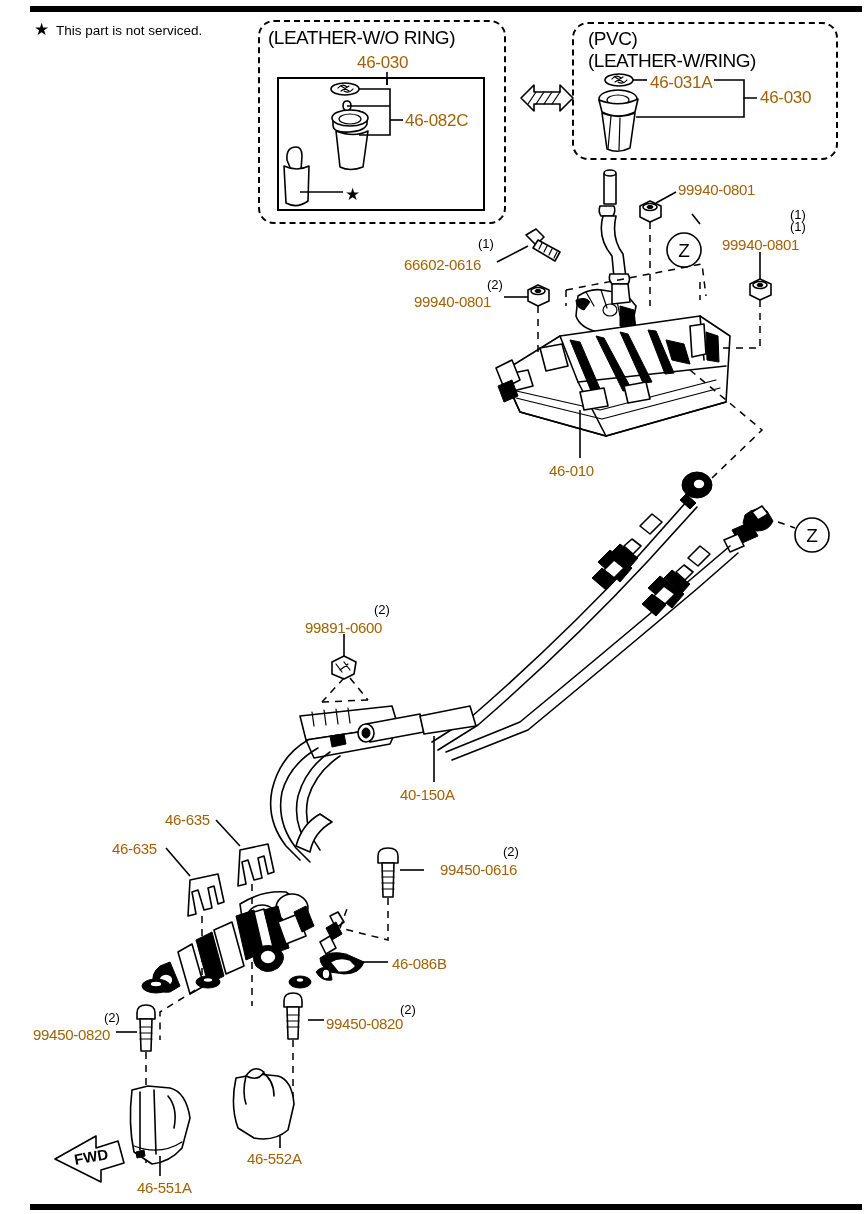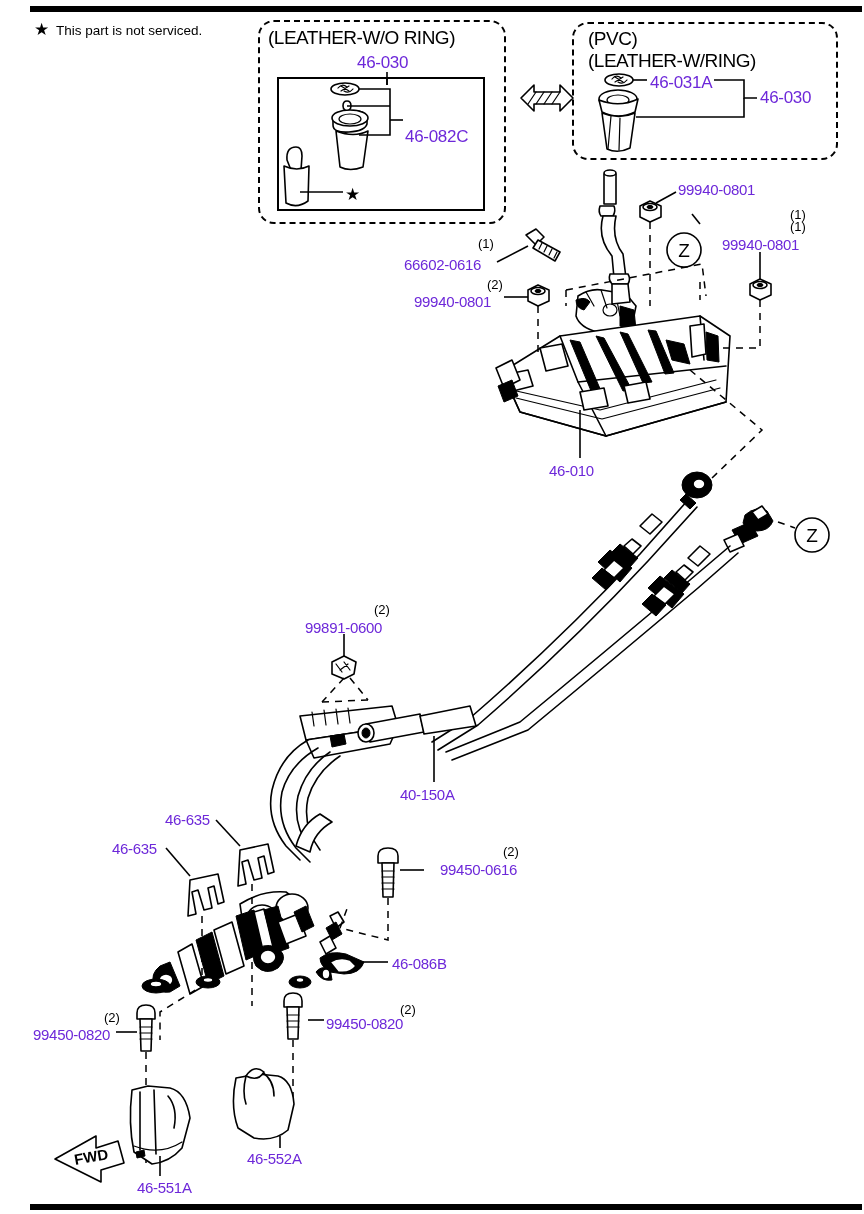--- a/index.html
+++ b/index.html
@@ -12,21 +12,21 @@
     position:relative;
     width:864px;
     height:1214px;
     background:#ffffff;
     overflow:hidden;
   }
   .lbl{
     position:absolute;
     font-family:"Liberation Sans", sans-serif;
     font-size:15px;
-    color:#6d28d9;
+    color:#a16207;
     white-space:nowrap;
     letter-spacing:-0.3px;
     line-height:1;
   }
   .lbl.big{font-size:17px;}
   .qty{
     position:absolute;
     font-family:"Liberation Sans", sans-serif;
     font-size:13px;
     color:#000;
@@ -100,21 +100,21 @@
   <div class="rule" style="left:30px;top:6px;width:832px;"></div>
   <div class="rule" style="left:30px;top:1204px;width:832px;"></div>
 
   <div class="star" style="left:34px;top:21px;">★</div>
   <div class="note" style="left:56px;top:23px;">This part is not serviced.</div>
 
   <div class="inset" style="left:258px;top:20px;width:244px;height:200px;"></div>
   <div class="boxtitle" style="left:268px;top:27px;text-align:center;">(LEATHER-W/O RING)</div>
   <div class="lbl big" style="left:357px;top:54px;">46-030</div>
   <div class="innerbox" style="left:277px;top:77px;width:204px;height:130px;"></div>
-  <div class="lbl big" style="left:405px;top:128px;text-align:right;">46-082C</div>
+  <div class="lbl big" style="left:405px;top:112px;text-align:right;">46-082C</div>
   <div class="star" style="left:345px;top:186px;">★</div>
 
   <div class="inset" style="left:572px;top:22px;width:262px;height:134px;"></div>
   <div class="boxtitle" style="left:588px;top:28px;">(PVC)</div>
   <div class="boxtitle" style="left:588px;top:50px;">(LEATHER-W/RING)</div>
   <div class="lbl big" style="left:650px;top:74px;">46-031A</div>
   <div class="lbl big" style="left:760px;top:89px;">46-030</div>
 
   <div class="qty" style="left:790px;top:208px;">(1)</div>
   <div class="lbl" style="left:678px;top:182px;">99940-0801</div>

